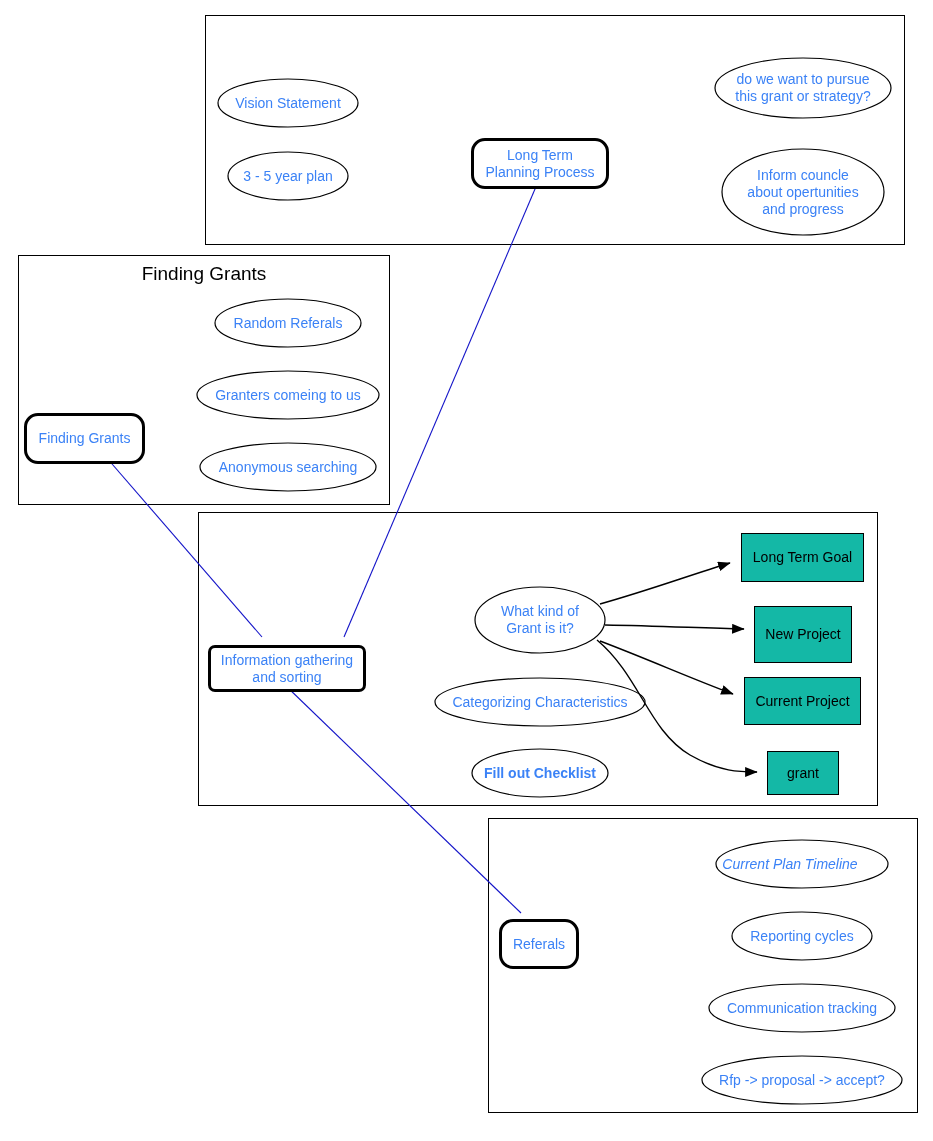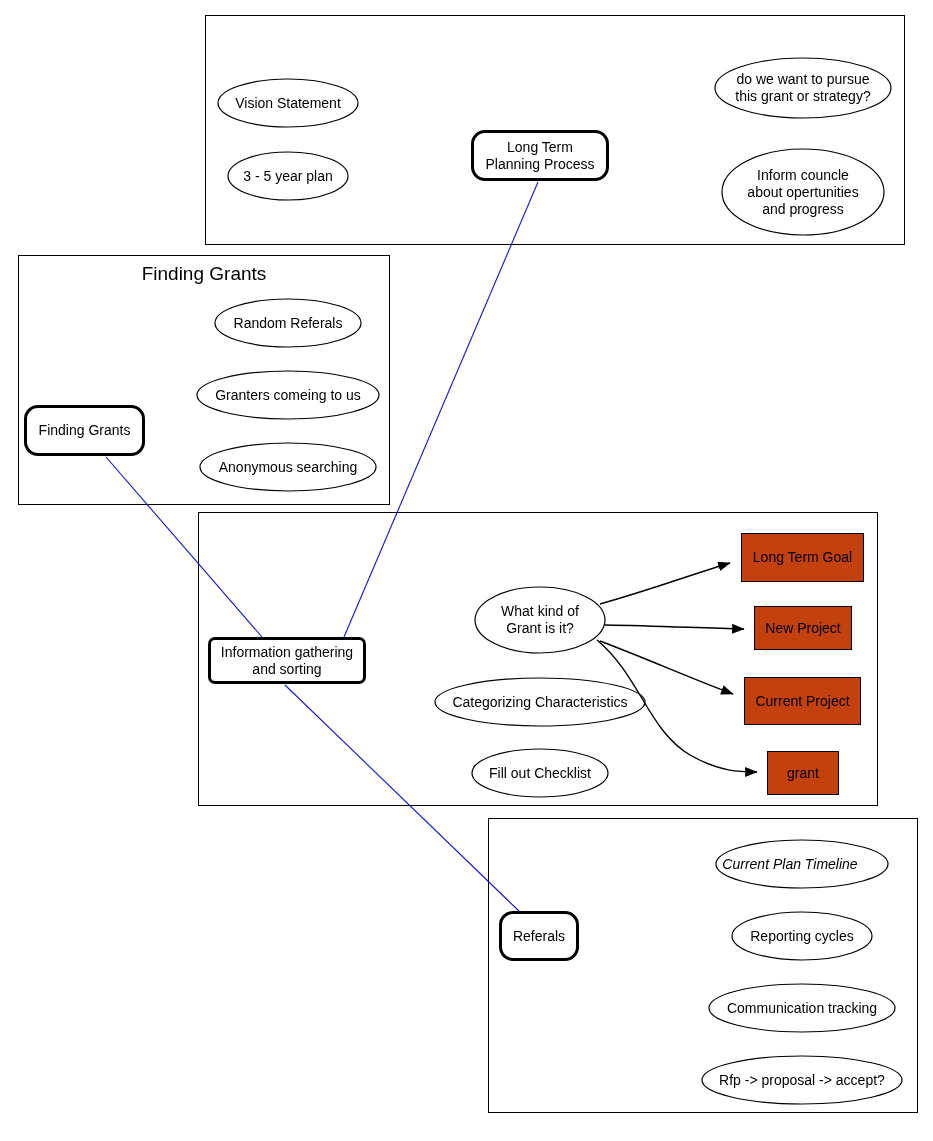--- a/index.html
+++ b/index.html
@@ -48,47 +48,48 @@
     border: 3.5px solid #000000;
     border-radius: 14px;
     background: #ffffff;
     box-sizing: border-box;
     display: flex;
     align-items: center;
     justify-content: center;
     text-align: center;
     font-size: 14px;
     line-height: 17px;
-    color: #000000;
+    color: #3b82f6;
     white-space: pre-line;
+    margin-top: 8px;
   }
   
   .rect-node {
     position: absolute;
     border: 1.5px solid #000000;
-    background: #c2410c;
+    background: #14b8a6;
     box-sizing: border-box;
     display: flex;
     align-items: center;
     justify-content: center;
     text-align: center;
     font-size: 14px;
     line-height: 17px;
     color: #000000;
   }
   
   .ellipse-label {
     position: absolute;
     display: flex;
     align-items: center;
     justify-content: center;
     text-align: center;
     font-size: 14px;
     line-height: 17px;
-    color: #000000;
+    color: #3b82f6;
     white-space: pre-line;
     box-sizing: border-box;
   }
 </style>
 </head>
 <body>
 
 <div id="canvas">
 
   <div id="groups-layer">
@@ -141,27 +142,27 @@
 this grant or strategy?</div>
       <div class="ellipse-label" style="left: 722px; top: 149px; width: 162px; height: 86px;">Inform councle
 about opertunities
 and progress</div>
       <div class="ellipse-label" style="left: 215px; top: 299px; width: 146px; height: 48px;">Random Referals</div>
       <div class="ellipse-label" style="left: 197px; top: 371px; width: 182px; height: 48px;">Granters comeing to us</div>
       <div class="ellipse-label" style="left: 200px; top: 443px; width: 176px; height: 48px;">Anonymous searching</div>
       <div class="ellipse-label" style="left: 475px; top: 587px; width: 130px; height: 66px;">What kind of
 Grant is it?</div>
       <div class="ellipse-label" style="left: 435px; top: 678px; width: 210px; height: 48px;">Categorizing Characteristics</div>
-      <div class="ellipse-label" style="left: 472px; top: 749px; width: 136px; height: 48px;">Fill out Checklist</div>
+      <div class="ellipse-label" style="left: 472px; top: 749px; width: 136px; height: 48px; font-weight: bold;">Fill out Checklist</div>
       <div class="ellipse-label" style="left: 704px; top: 840px; width: 172px; height: 48px; font-style: italic;">Current Plan Timeline</div>
       <div class="ellipse-label" style="left: 732px; top: 912px; width: 140px; height: 48px; text-align: right;">Reporting cycles</div>
       <div class="ellipse-label" style="left: 709px; top: 984px; width: 186px; height: 48px; text-align: right;">Communication tracking</div>
       <div class="ellipse-label" style="left: 702px; top: 1056px; width: 200px; height: 48px;">Rfp -&gt; proposal -&gt; accept?</div>
       <div class="rect-node" style="left: 741px; top: 533px; width: 123px; height: 49px;">Long Term Goal</div>
-      <div class="rect-node" style="left: 754px; top: 606px; width: 98px; height: 44px;">New Project</div>
+      <div class="rect-node" style="left: 754px; top: 606px; width: 98px; height: 57px;">New Project</div>
       <div class="rect-node" style="left: 744px; top: 677px; width: 117px; height: 48px;">Current Project</div>
       <div class="rect-node" style="left: 767px; top: 751px; width: 72px; height: 44px;">grant</div>
       <div class="process-node" style="left: 471px; top: 130px; width: 138px; height: 51px;">Long Term
 Planning Process</div>
       <div class="process-node" style="left: 24px; top: 405px; width: 121px; height: 51px;">Finding Grants</div>
       <div class="process-node" style="left: 208px; top: 637px; width: 158px; height: 47px; border-radius: 7px;">Information gathering
 and sorting</div>
       <div class="process-node" style="left: 499px; top: 911px; width: 80px; height: 50px;">Referals</div>
     </div>
 

